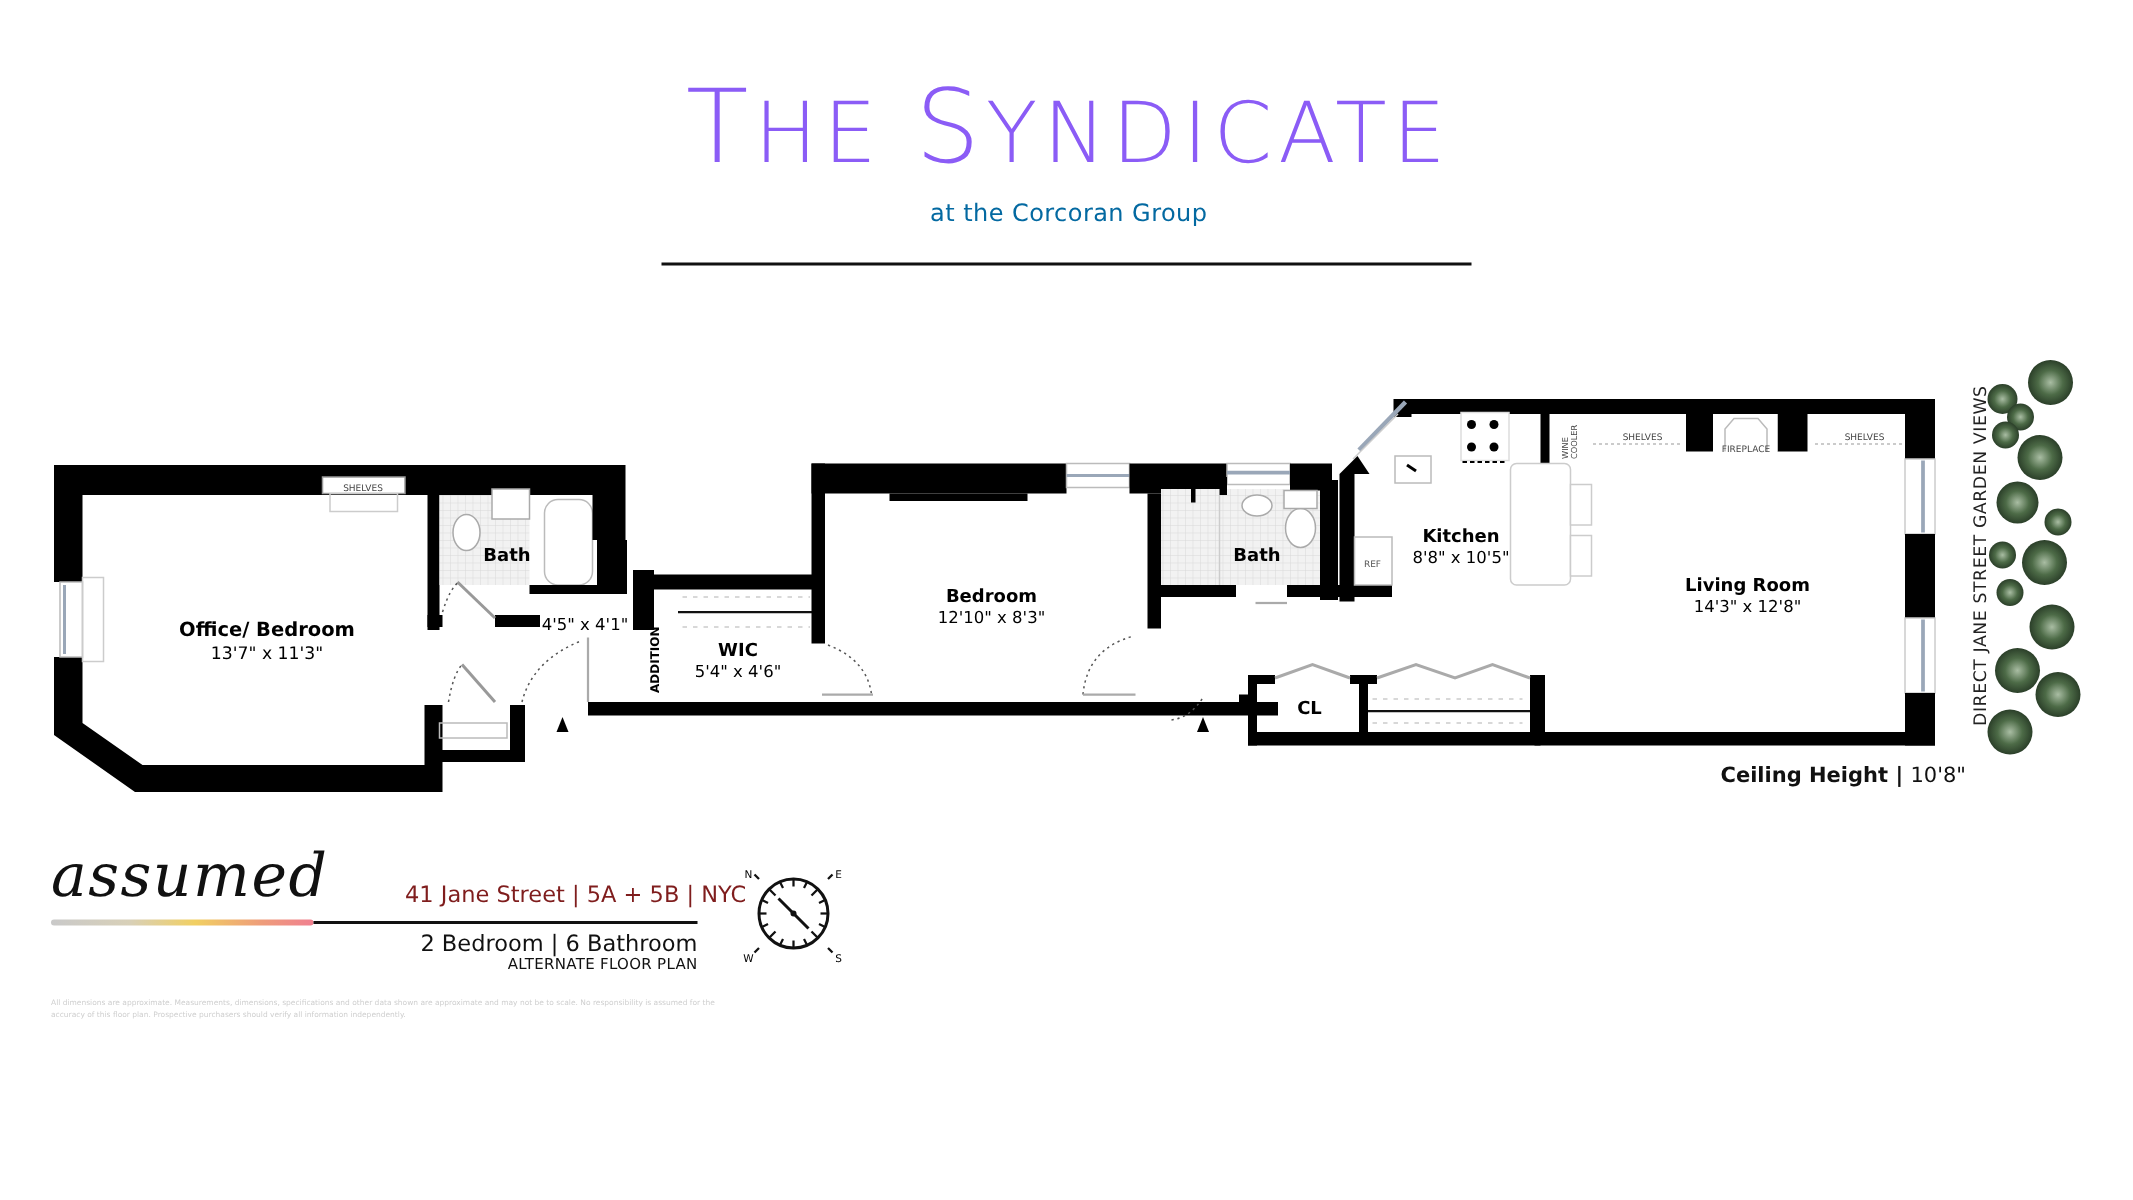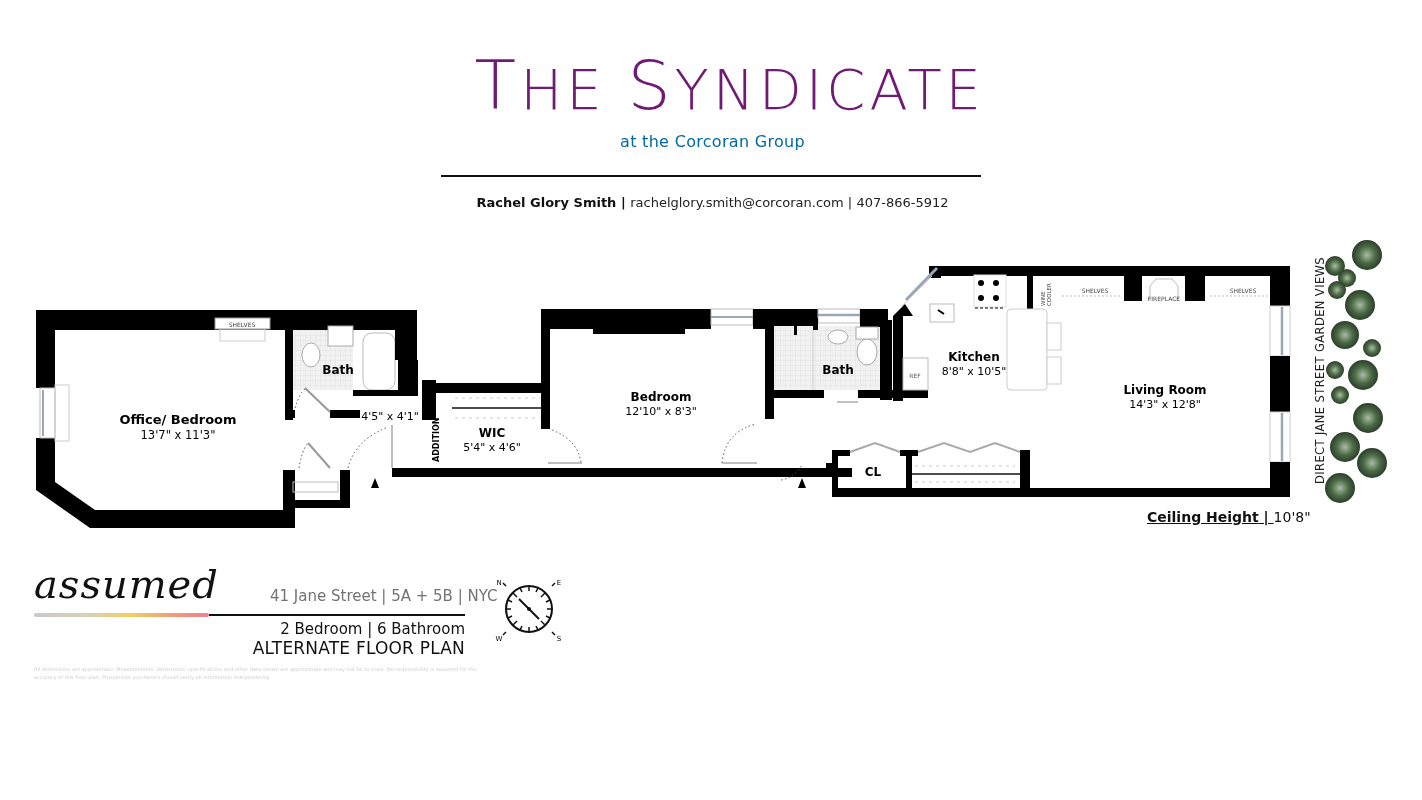--- a/index.html
+++ b/index.html
@@ -2,22 +2,22 @@
 <html><head>
 <meta charset="utf-8">
 <style>
   * { margin: 0; padding: 0; box-sizing: border-box; }
   html, body { width: 1422px; height: 800px; background: #ffffff; overflow: hidden; }
   body { position: relative; font-family: "DejaVu Sans", sans-serif; color: #111; }
 
   .title {
     position: absolute; left: 440px; top: 48px; width: 545px;
     font-family: "DejaVu Sans", sans-serif; font-weight: 300;
-    font-size: 56px; letter-spacing: 4px; line-height: 76px; color: #701a75;
-    white-space: nowrap; text-align: right;
+    font-size: 56px; letter-spacing: 4px; line-height: 76px; color: #8b5cf6;
+    white-space: nowrap; text-align: center;
   }
   .title .big { font-size: 68px; }
   .subtitle {
     position: absolute; left: 440px; top: 132px; width: 545px; text-align: center;
     font-size: 16px; color: #0369a1; letter-spacing: 0.3px;
   }
   .rule { position: absolute; left: 441px; top: 175px; width: 540px; height: 2px; background: #111; }
   .contacts { position: absolute; left: 440px; top: 192px; width: 545px; text-align: center; font-size: 13px; line-height: 21px; color: #222; }
   .contacts b { font-weight: bold; color: #111; }
 
@@ -25,44 +25,41 @@
 
   .brand {
     position: absolute; left: 34px; top: 560px;
     font-family: "DejaVu Serif", serif; font-style: italic; font-size: 40px;
     letter-spacing: 1px; color: #111; line-height: 48px;
   }
   .brand-bar { position: absolute; left: 34px; top: 613px; width: 175px; height: 4px;
     background: linear-gradient(90deg, #c9c9c9 0%, #d8d0b8 30%, #f1cf62 55%, #ee9d7a 80%, #f08090 100%); border-radius: 2px; }
   .brand-line { position: absolute; left: 209px; top: 614px; width: 256px; height: 2px; background: #111; }
 
-  .addr { position: absolute; left: 270px; top: 587px; font-size: 15px; color: #737373; white-space: nowrap; }
+  .addr { position: absolute; left: 270px; top: 587px; font-size: 15px; color: #7f1d1d; white-space: nowrap; }
   .beds { position: absolute; left: 250px; top: 620px; width: 215px; text-align: right; font-size: 15px; color: #111; }
-  .alt { position: absolute; left: 250px; top: 638px; width: 215px; text-align: right; font-size: 17px; color: #111; letter-spacing: 0.2px; }
+  .alt { position: absolute; left: 250px; top: 638px; width: 215px; text-align: right; font-size: 10px; color: #111; letter-spacing: 0.2px; }
 
   .disclaimer { position: absolute; left: 34px; top: 665px; width: 460px; font-size: 5px; line-height: 8px; color: #cfcfcf; }
 
   .ceiling { position: absolute; left: 1147px; top: 509px; font-size: 14px; color: #111; white-space: nowrap; }
-  .ceiling b { font-weight: bold; text-decoration: underline; }
+  .ceiling b { font-weight: bold; }
 
   .garden-label {
     position: absolute; left: 1313px; top: 484px; transform-origin: 0 0; transform: rotate(-90deg);
     font-size: 11.5px; letter-spacing: 0.4px; color: #222; white-space: nowrap;
   }
 </style>
 </head>
 <body>
 
 <div class="title"><span class="big">T</span><span>HE </span><span class="big">S</span><span>YNDICATE</span></div>
 <div class="subtitle">at the Corcoran Group</div>
 <div class="rule"></div>
 <div class="contacts">
-  <div>
-    <b>Rachel Glory Smith</b><b> | </b><span>rachelglory.smith@corcoran.com</span><span> | </span><span>407-866-5912</span>
-  </div>
 </div>
 
 <svg class="plan" width="1422" height="800" viewBox="0 0 1422 800" font-family="DejaVu Sans, sans-serif">
   <defs>
     <pattern id="tile" width="5" height="5" patternUnits="userSpaceOnUse">
       <rect width="5" height="5" fill="#f2f2f2"></rect>
       <path d="M0 0H5M0 0V5" stroke="#d6d6d6" stroke-width="0.6"></path>
     </pattern>
     <radialGradient id="shrubG" cx="50%" cy="50%" r="50%">
       <stop offset="0%" stop-color="#a9bda3"></stop>

